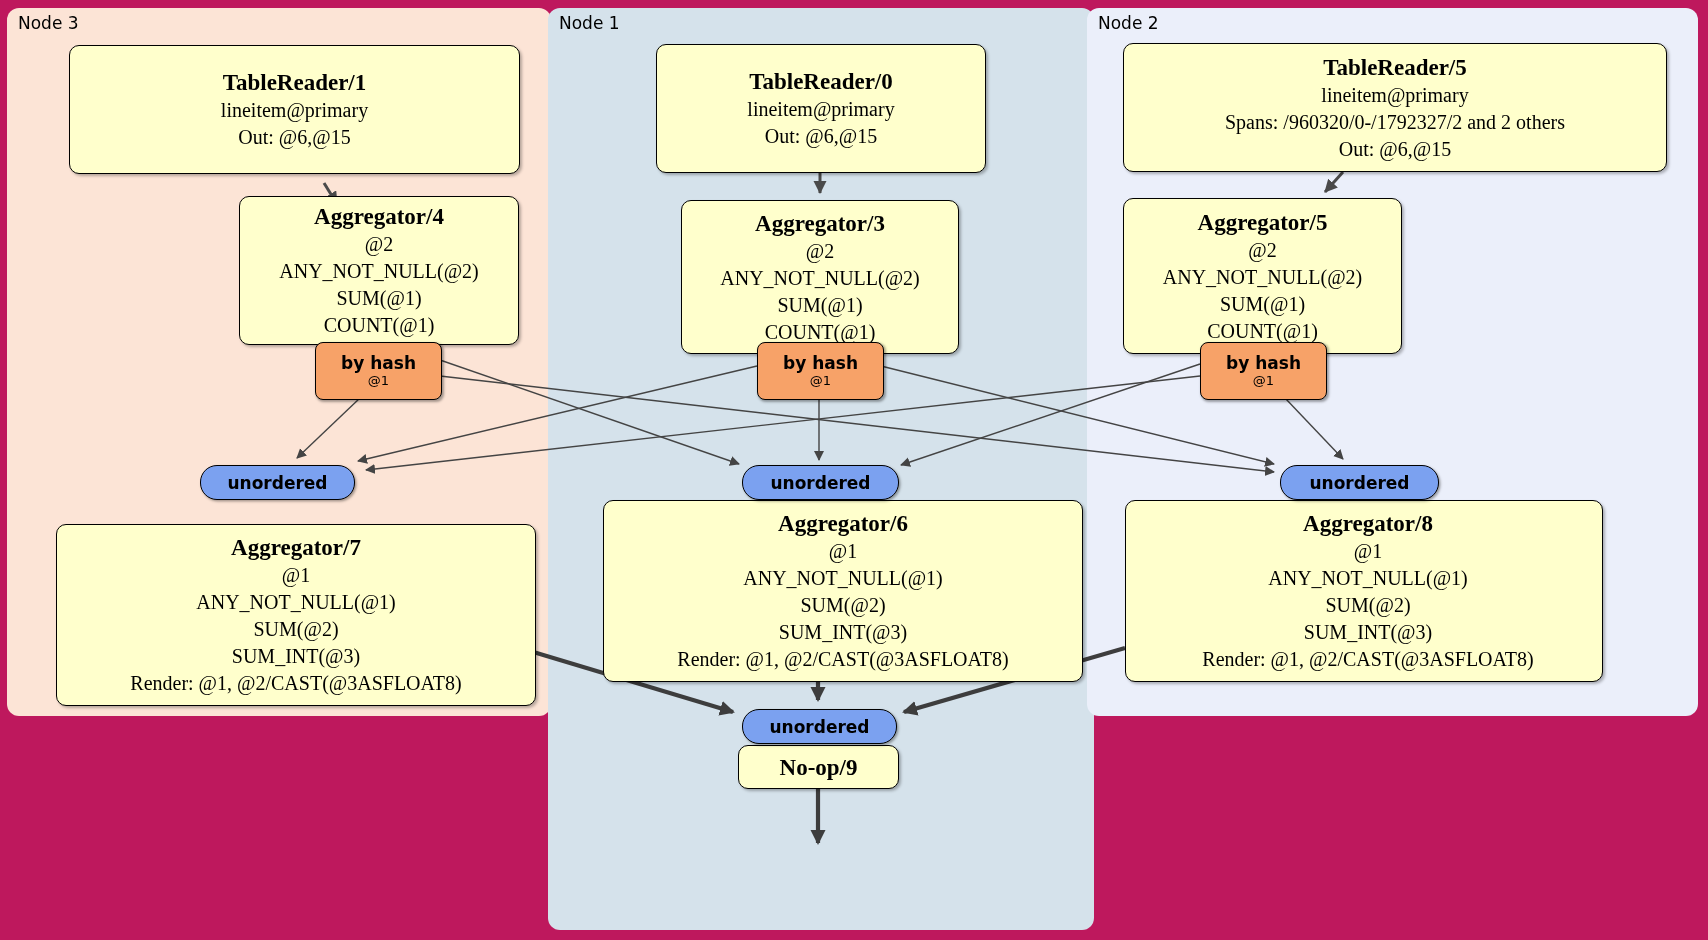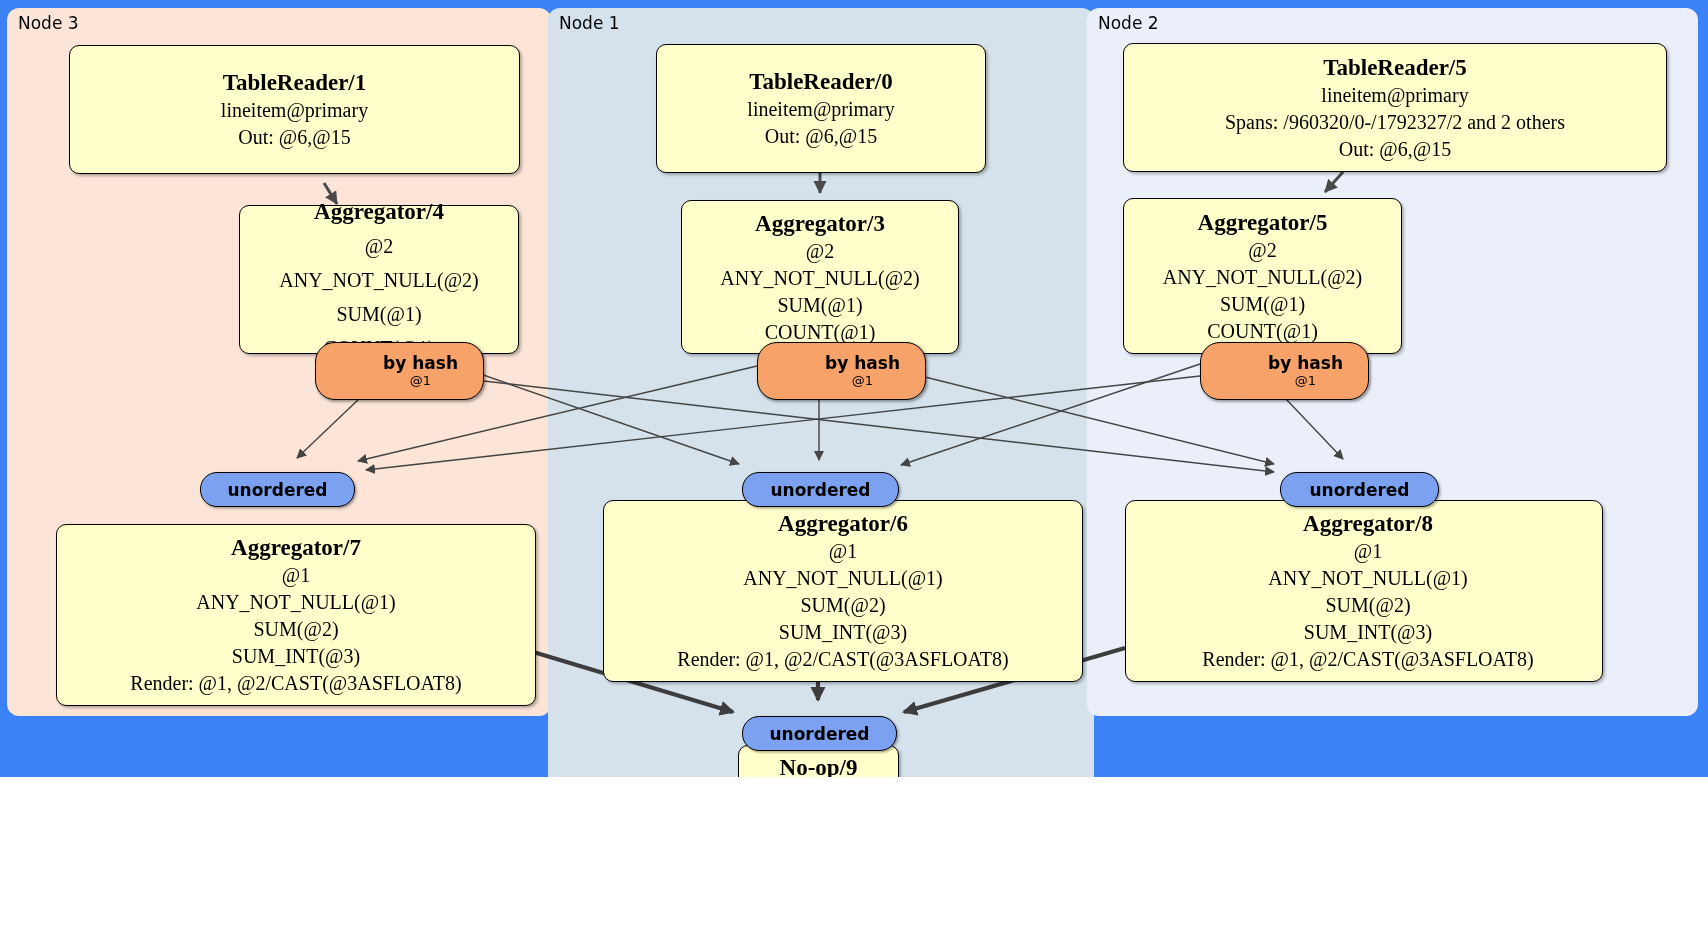--- a/index.html
+++ b/index.html
@@ -1,40 +1,40 @@
 <!DOCTYPE html>
 <html><head>
 <meta charset="utf-8">
 <style>
   html,body{margin:0;padding:0;background:#fff;}
   body{font-family:"DejaVu Sans","Liberation Sans",sans-serif;}
-  #stage{position:relative;width:1708px;height:777px;background:#3b82f6;overflow:hidden;}
+  #stage{position:relative;width:1708px;height:940px;background:#be185d;overflow:hidden;}
 
   .region{position:absolute;border-radius:12px;z-index:0;}
   .region-label{position:absolute;left:11px;top:5px;font-size:17px;color:#000;}
 
   #edges{position:absolute;left:0;top:0;z-index:1;}
   .e-thin{stroke:#444444;stroke-width:1.4px;fill:none;}
   .e-med{stroke:#4a4a4a;stroke-width:3px;fill:none;}
   .e-thick{stroke:#3d3d3d;stroke-width:4.2px;fill:none;}
 
   .proc{position:absolute;background:#ffffcc;border:1.4px solid #000;border-radius:10px;
         box-shadow:2px 2px 3px rgba(0,0,0,0.28);z-index:2;
         display:flex;flex-direction:column;justify-content:center;align-items:center;
         text-align:center;color:#000;font-family:Liberation Serif, serif;}
   .proc-title{font-weight:bold;font-size:23px;line-height:29px;}
   .proc-line{font-size:20px;line-height:27px;white-space:nowrap;}
 
   .pill{position:absolute;border:1.6px solid #000;z-index:3;
         display:flex;flex-direction:column;justify-content:center;align-items:center;
         box-shadow:1.5px 1.5px 2.5px rgba(0,0,0,0.35);color:#000;}
-  .router{background:#f7a268;border-radius:20px;padding-left:42px;}
+  .router{background:#f7a268;border-radius:8px;}
   .router-label{font-weight:bold;font-size:17px;line-height:19px;}
   .router-detail{font-size:13px;line-height:15px;}
-  .sync{background:#7ba1f0;border-radius:17px;margin-top:7px;}
+  .sync{background:#7ba1f0;border-radius:17px;}
   .sync-label{font-weight:bold;font-size:17px;line-height:18px;}
 </style>
 </head>
 <body>
 
 <div id="stage">
 
   <div class="region" style="left: 7px; top: 8px; width: 544px; height: 708px; background: rgb(252, 228, 214);">
     <div class="region-label">Node 3</div>
   </div>
@@ -89,21 +89,21 @@
     <div class="proc-line">lineitem@primary</div>
     <div class="proc-line">Out: @6,@15</div>
   </div>
   <div class="proc" style="left:1123px;top:43px;width:542px;height:127px;">
     <div class="proc-title">TableReader/5</div>
     <div class="proc-line">lineitem@primary</div>
     <div class="proc-line">Spans: /960320/0-/1792327/2 and 2 others</div>
     <div class="proc-line">Out: @6,@15</div>
   </div>
 
-  <div class="proc" style="left:239px;top:205px;width:278px;height:147px;gap:7px;">
+  <div class="proc" style="left:239px;top:196px;width:278px;height:147px;">
     <div class="proc-title">Aggregator/4</div>
     <div class="proc-line">@2</div>
     <div class="proc-line">ANY_NOT_NULL(@2)</div>
     <div class="proc-line">SUM(@1)</div>
     <div class="proc-line">COUNT(@1)</div>
   </div>
   <div class="proc" style="left:681px;top:200px;width:276px;height:152px;">
     <div class="proc-title">Aggregator/3</div>
     <div class="proc-line">@2</div>
     <div class="proc-line">ANY_NOT_NULL(@2)</div>

